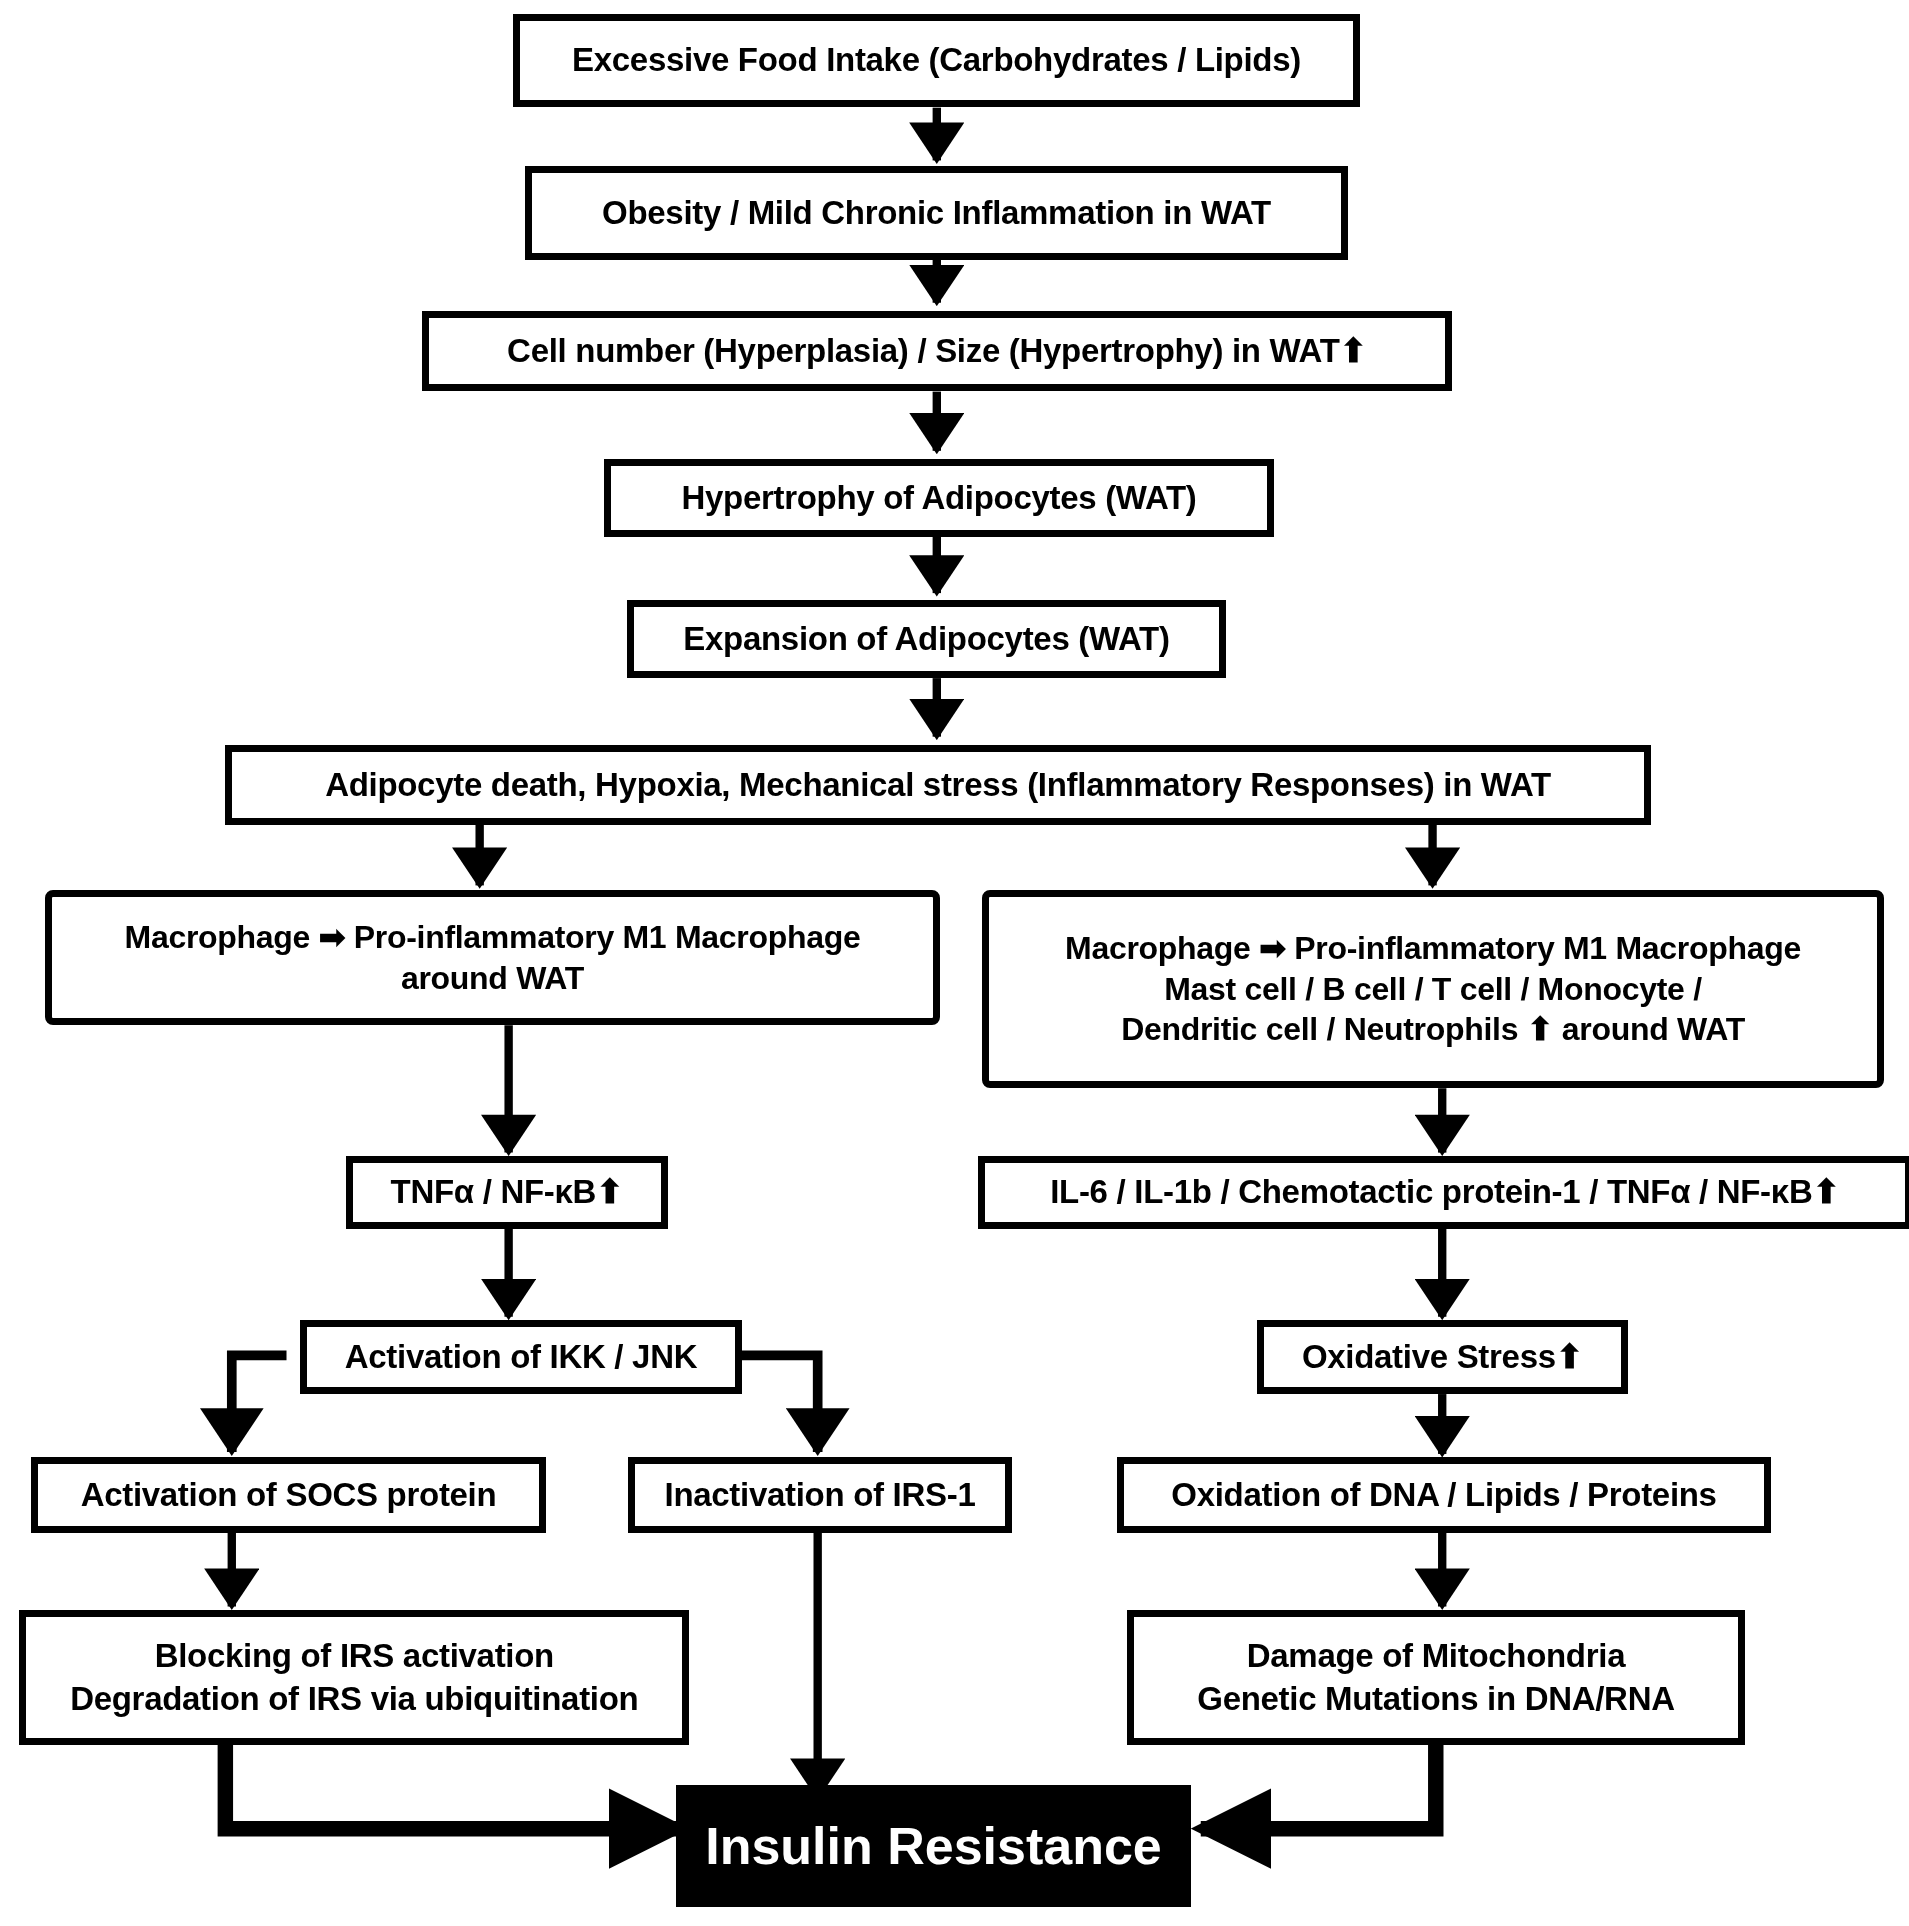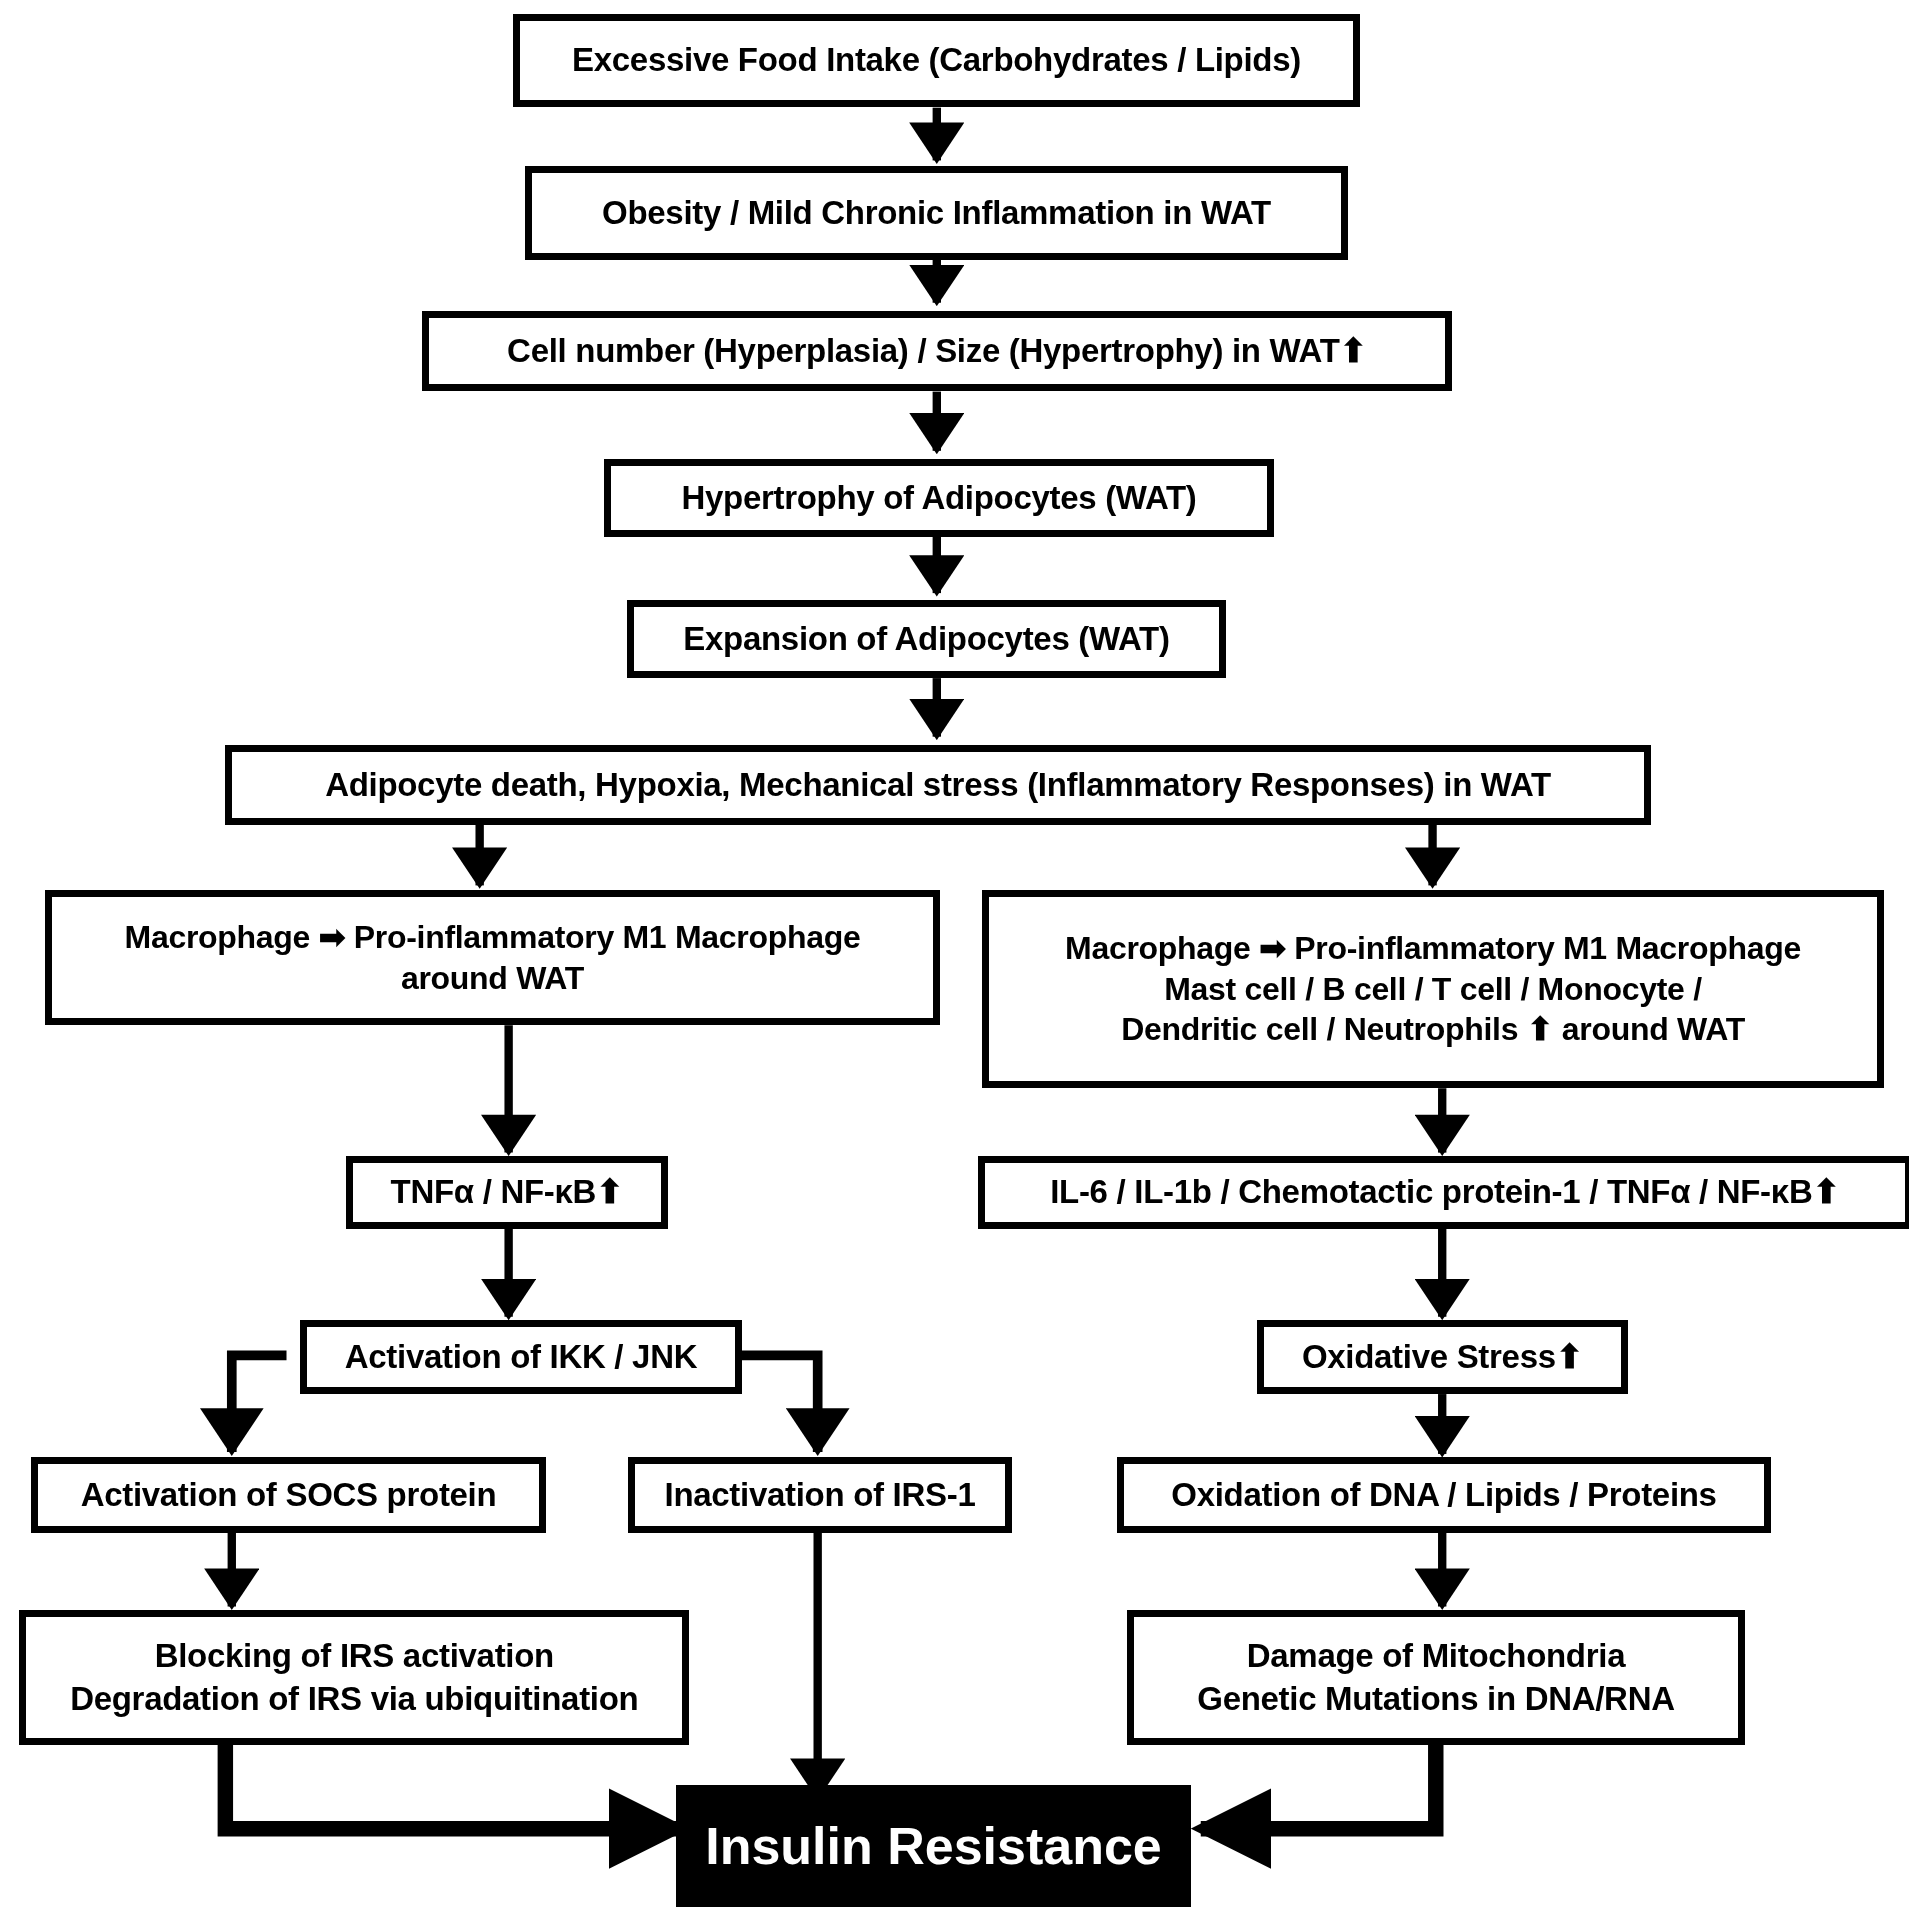--- a/index.html
+++ b/index.html
@@ -37,21 +37,21 @@
     letter-spacing: -0.3px;
     line-height: 1.28;
     z-index: 2;
   }
   .node .txt { display: block; padding: 0 9px; }
   .node.terminal {
     background: #000000;
     color: #ffffff;
     border: none;
   }
-  .f50 { font-size: 32px; }
+  .f50 { font-size: 32px; border-radius: 8px; }
   .f52 { font-size: 33px; }
   .f80 { font-size: 52px; font-weight: bold; letter-spacing: 0px; }
 </style>
 </head>
 <body>
 
 <div id="canvas">
 
   <svg id="edges" viewBox="0 0 2965 2991" xmlns="http://www.w3.org/2000/svg">
     <defs>

